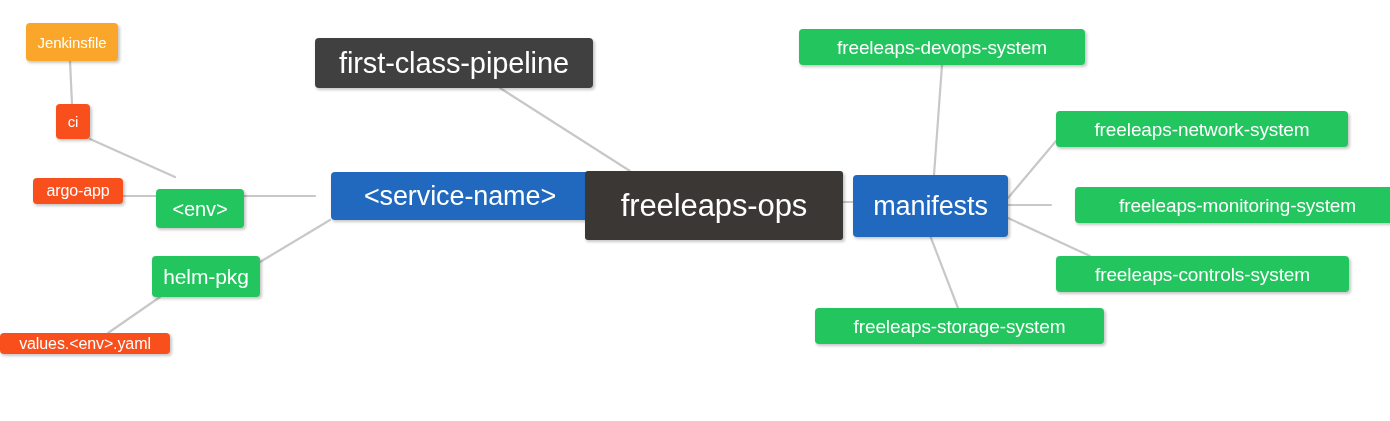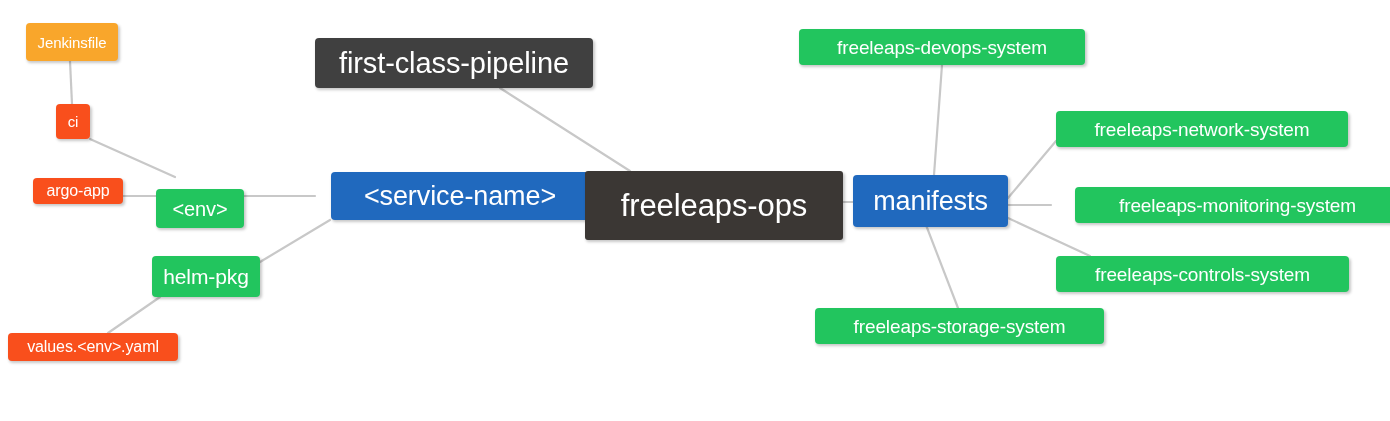--- a/index.html
+++ b/index.html
@@ -67,24 +67,24 @@
       <line class="edge" x1="1008" y1="205" x2="1051" y2="205" stroke="#c8c8c8"></line>
       <line class="edge" x1="1008" y1="218" x2="1090" y2="256" stroke="#c8c8c8"></line>
       <line class="edge" x1="926" y1="225" x2="958" y2="308" stroke="#c8c8c8"></line>
     </svg>
   <div id="node-layer">
       <div class="node" style="left: 26px; top: 23px; width: 92px; height: 38px; background: rgb(249, 166, 43); font-size: 15px;">Jenkinsfile</div>
       <div class="node" style="left: 56px; top: 104px; width: 34px; height: 35px; background: rgb(249, 79, 28); font-size: 15px;">ci</div>
       <div class="node" style="left: 33px; top: 178px; width: 90px; height: 26px; background: rgb(249, 79, 28); font-size: 16px;">argo-app</div>
       <div class="node" style="left: 156px; top: 177px; width: 88px; height: 39px; background: rgb(34, 197, 94); font-size: 20px; margin-top: 12px;">&lt;env&gt;</div>
       <div class="node" style="left: 152px; top: 256px; width: 108px; height: 41px; background: rgb(34, 197, 94); font-size: 21px;">helm-pkg</div>
-      <div class="node" style="left: 8px; top: 333px; width: 170px; height: 28px; background: rgb(249, 79, 28); font-size: 16px;">values.&lt;env&gt;.yaml</div>
+      <div class="node" style="left: 0; top: 333px; width: 170px; height: 21px; background: rgb(249, 79, 28); font-size: 16px;">values.&lt;env&gt;.yaml</div>
       <div class="node" style="left: 315px; top: 38px; width: 278px; height: 50px; background: #404040; font-size: 29px;">first-class-pipeline</div>
       <div class="node" style="left: 315px; top: 172px; width: 258px; height: 48px; background: rgb(32, 105, 190); font-size: 27px; margin-left: 16px;">&lt;service-name&gt;</div>
       <div class="node n-root" style="left: 585px; top: 171px; width: 258px; height: 69px; background: rgb(59, 55, 52); font-size: 31px;">freeleaps-ops</div>
-      <div class="node" style="left: 853px; top: 175px; width: 155px; height: 52px; background: rgb(32, 105, 190); font-size: 27px;">manifests</div>
+      <div class="node" style="left: 853px; top: 175px; width: 155px; height: 62px; background: rgb(32, 105, 190); font-size: 27px;">manifests</div>
       <div class="node" style="left: 799px; top: 29px; width: 286px; height: 36px; background: rgb(34, 197, 94); font-size: 19px;">freeleaps-devops-system</div>
       <div class="node" style="left: 1056px; top: 111px; width: 292px; height: 36px; background: rgb(34, 197, 94); font-size: 19px;">freeleaps-network-system</div>
       <div class="node" style="left: 1051px; top: 187px; width: 325px; height: 36px; background: rgb(34, 197, 94); font-size: 19px; margin-left: 24px;">freeleaps-monitoring-system</div>
       <div class="node" style="left: 1056px; top: 256px; width: 293px; height: 36px; background: rgb(34, 197, 94); font-size: 19px;">freeleaps-controls-system</div>
       <div class="node" style="left: 815px; top: 308px; width: 289px; height: 36px; background: rgb(34, 197, 94); font-size: 19px;">freeleaps-storage-system</div>
     </div>
 </div>
 
 </body></html>

